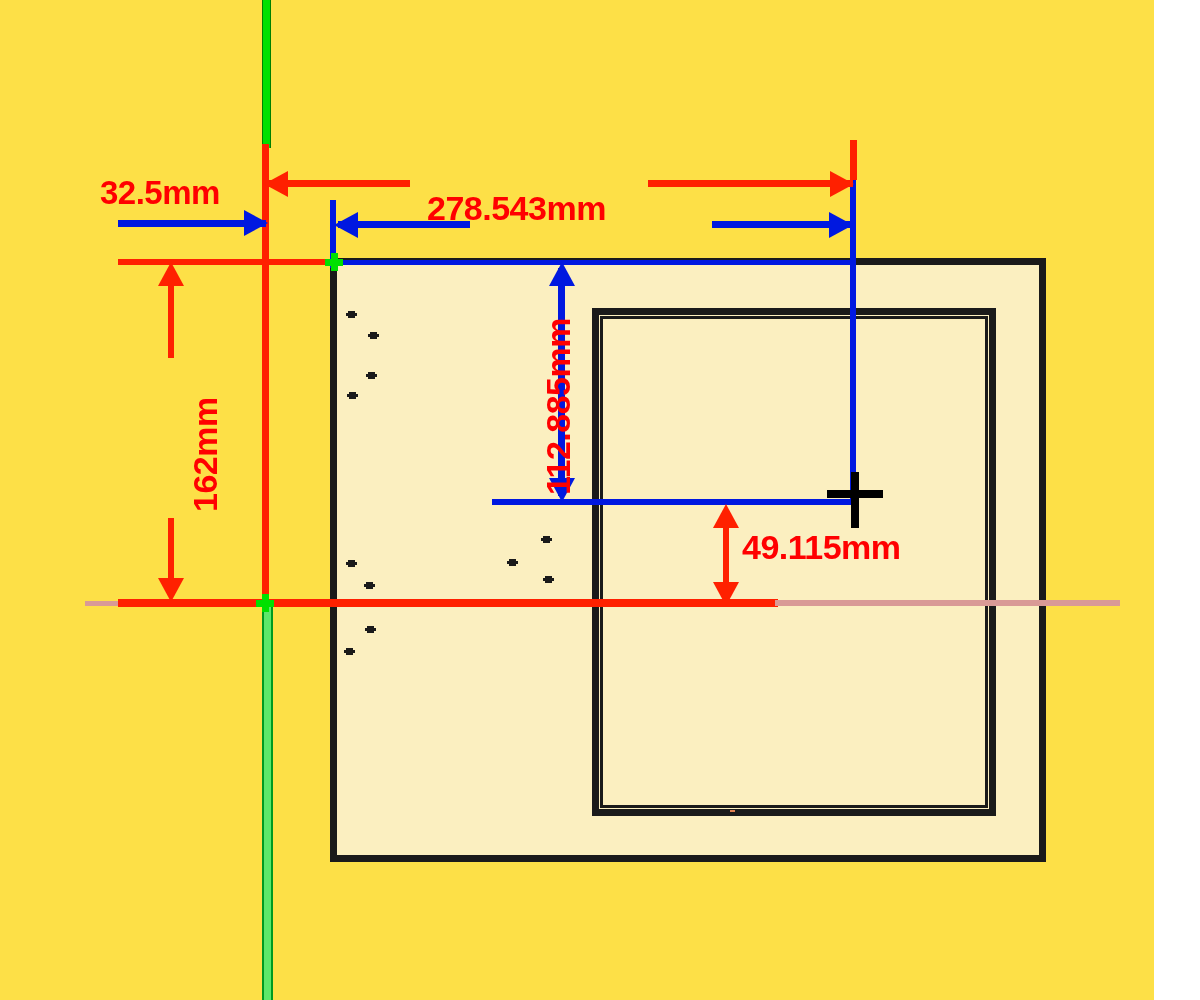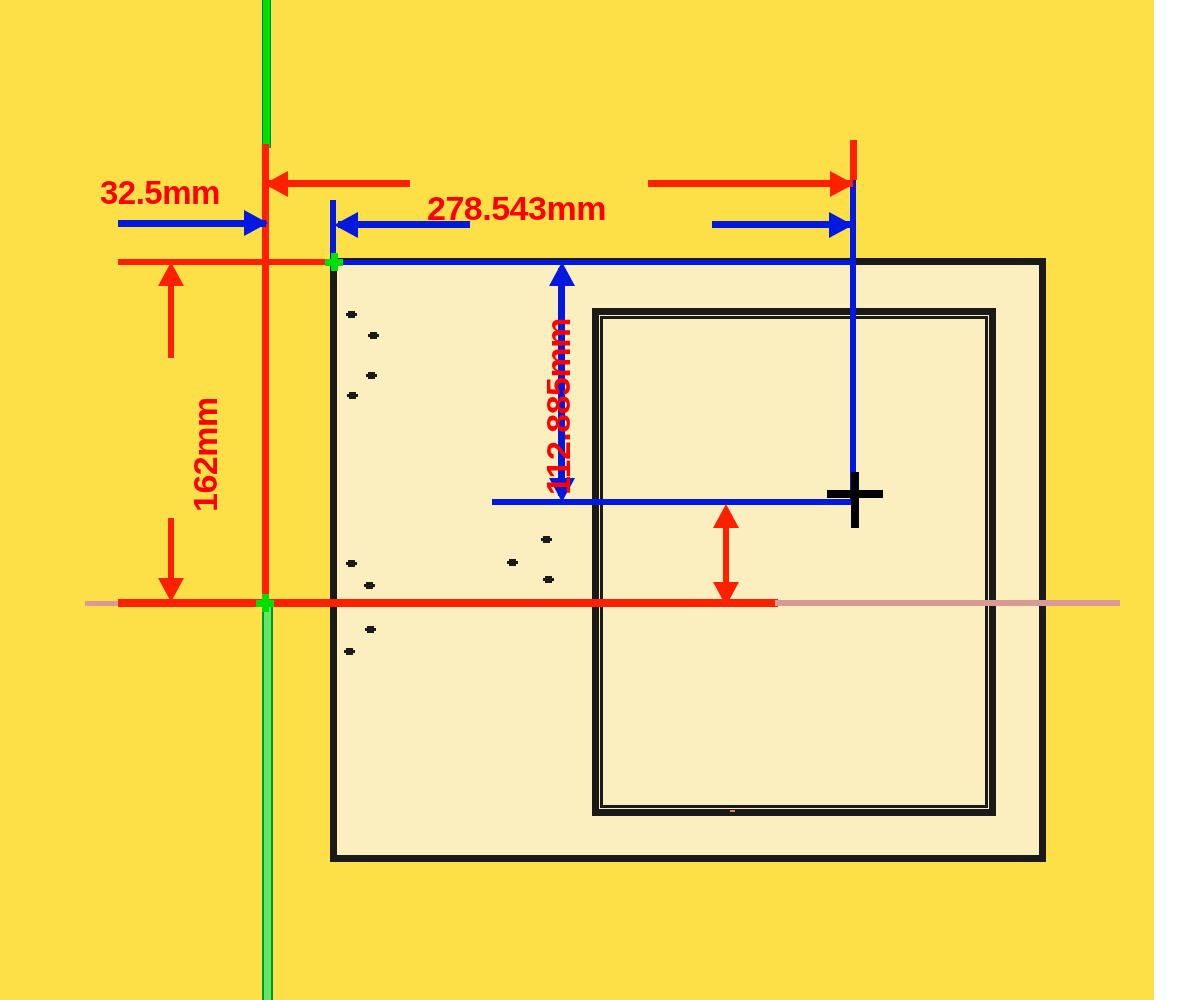--- a/index.html
+++ b/index.html
@@ -159,20 +159,21 @@
   <div class="dim-label rot90" style="left:188px; top:512px; font-size:34px;">162mm</div>
 
   <div class="vline" style="left:558px; top:268px; width:7px; height:228px; background:#0018e0;"></div>
   <div class="arrow arrow-up-blue" style="left:549px; top:262px;"></div>
   <div class="arrow arrow-down-blue" style="left:549px; top:478px;"></div>
   <div class="dim-label rot90" style="left:541px; top:495px; font-size:34px;">112.885mm</div>
 
   <div class="vline" style="left:723px; top:510px; width:6px; height:84px; background:#ff2000;"></div>
   <div class="arrow arrow-up-red" style="left:713px; top:504px;"></div>
   <div class="arrow arrow-down-red" style="left:713px; top:582px;"></div>
+  <div class="dim-label" style="left:742px; top:530px; font-size:34px;">49.115mm</div>
 
   <div class="origin-marker" style="left:325px; top:253px;">
     <i class="h"></i>
     <i class="v"></i>
   </div>
   <div class="origin-marker" style="left:256px; top:594px;">
     <i class="h"></i>
     <i class="v"></i>
   </div>
 

